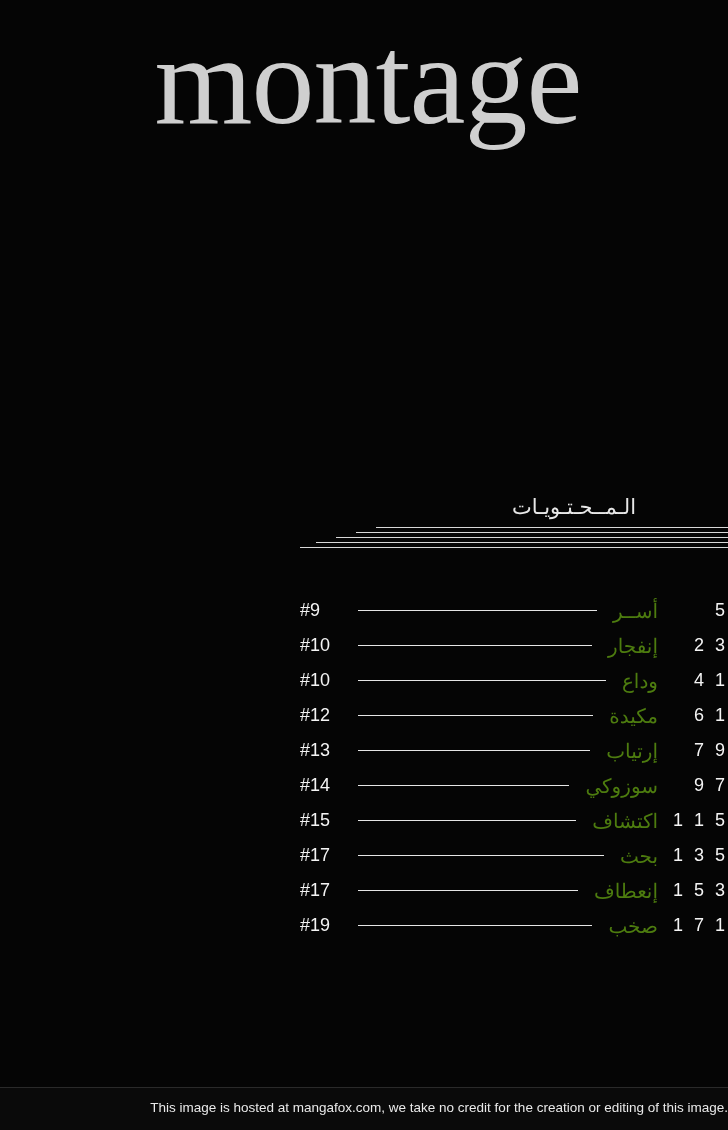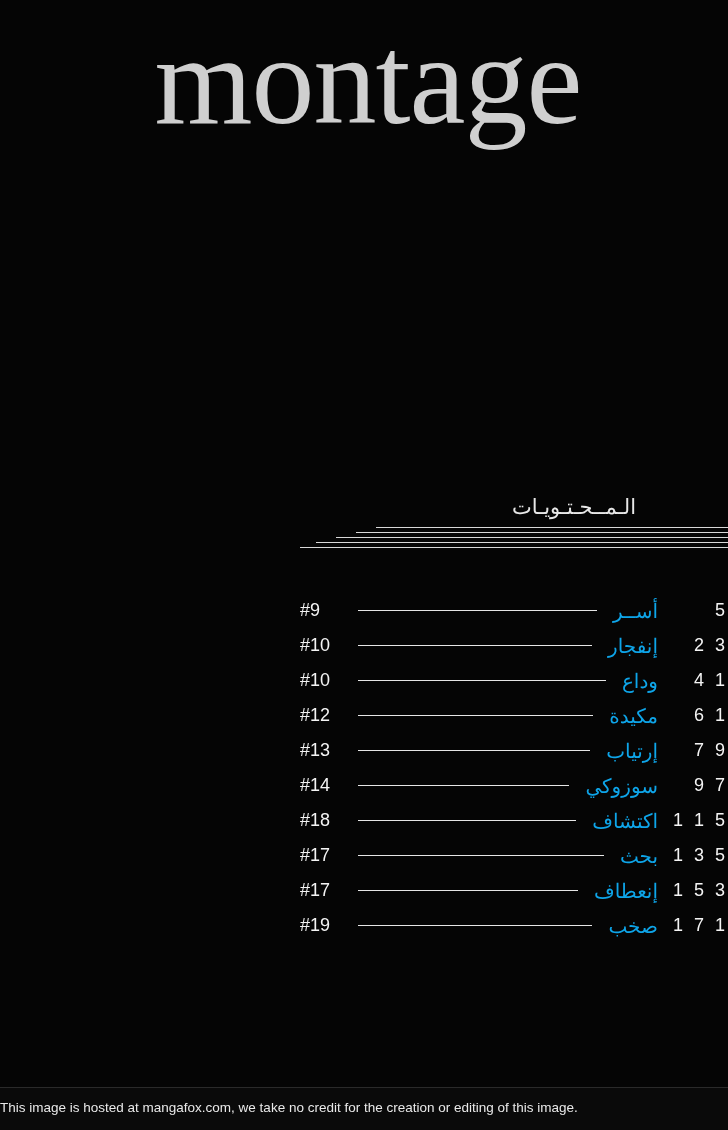--- a/index.html
+++ b/index.html
@@ -84,21 +84,21 @@
     font-size: 18px;
     color: #f4f4f4;
     flex: 0 0 auto;
     order: 3;
   }
   .toc-title {
     flex: 0 0 auto;
     order: 1;
     padding: 0 8px 0 10px;
     font-size: 20px;
-    color: #0ea5e9;
+    color: #4d7c0f;
     white-space: nowrap;
     direction: rtl;
     min-width: 0;
   }
   .toc-dash {
     order: 2;
     flex: 1 1 auto;
     height: 1px;
     background: #e6e6e6;
     margin: 0 6px;
@@ -118,21 +118,21 @@
     position: absolute;
     left: 0;
     bottom: 0;
     width: 728px;
     background: #0a0a0a;
     border-top: 1px solid #2a2a2a;
     padding: 10px 0 12px 0;
     box-sizing: border-box;
   }
   .footer-line {
-    text-align: left;
+    text-align: right;
     color: #e9e9e9;
     font-size: 13.5px;
     line-height: 20px;
   }
 </style>
 </head>
 <body>
 
 <div class="page">
 
@@ -188,21 +188,21 @@
 
       <div class="toc-row">
         <div class="toc-title">سوزوكي</div>
         <div class="toc-num">#14</div>
         <div class="toc-dash"></div>
         <div class="toc-page">9 7</div>
       </div>
 
       <div class="toc-row">
         <div class="toc-title">اكتشاف</div>
-        <div class="toc-num">#18</div>
+        <div class="toc-num">#15</div>
         <div class="toc-dash"></div>
         <div class="toc-page">1 1 5</div>
       </div>
 
       <div class="toc-row">
         <div class="toc-title">بحث</div>
         <div class="toc-num">#17</div>
         <div class="toc-dash"></div>
         <div class="toc-page">1 3 5</div>
       </div>

